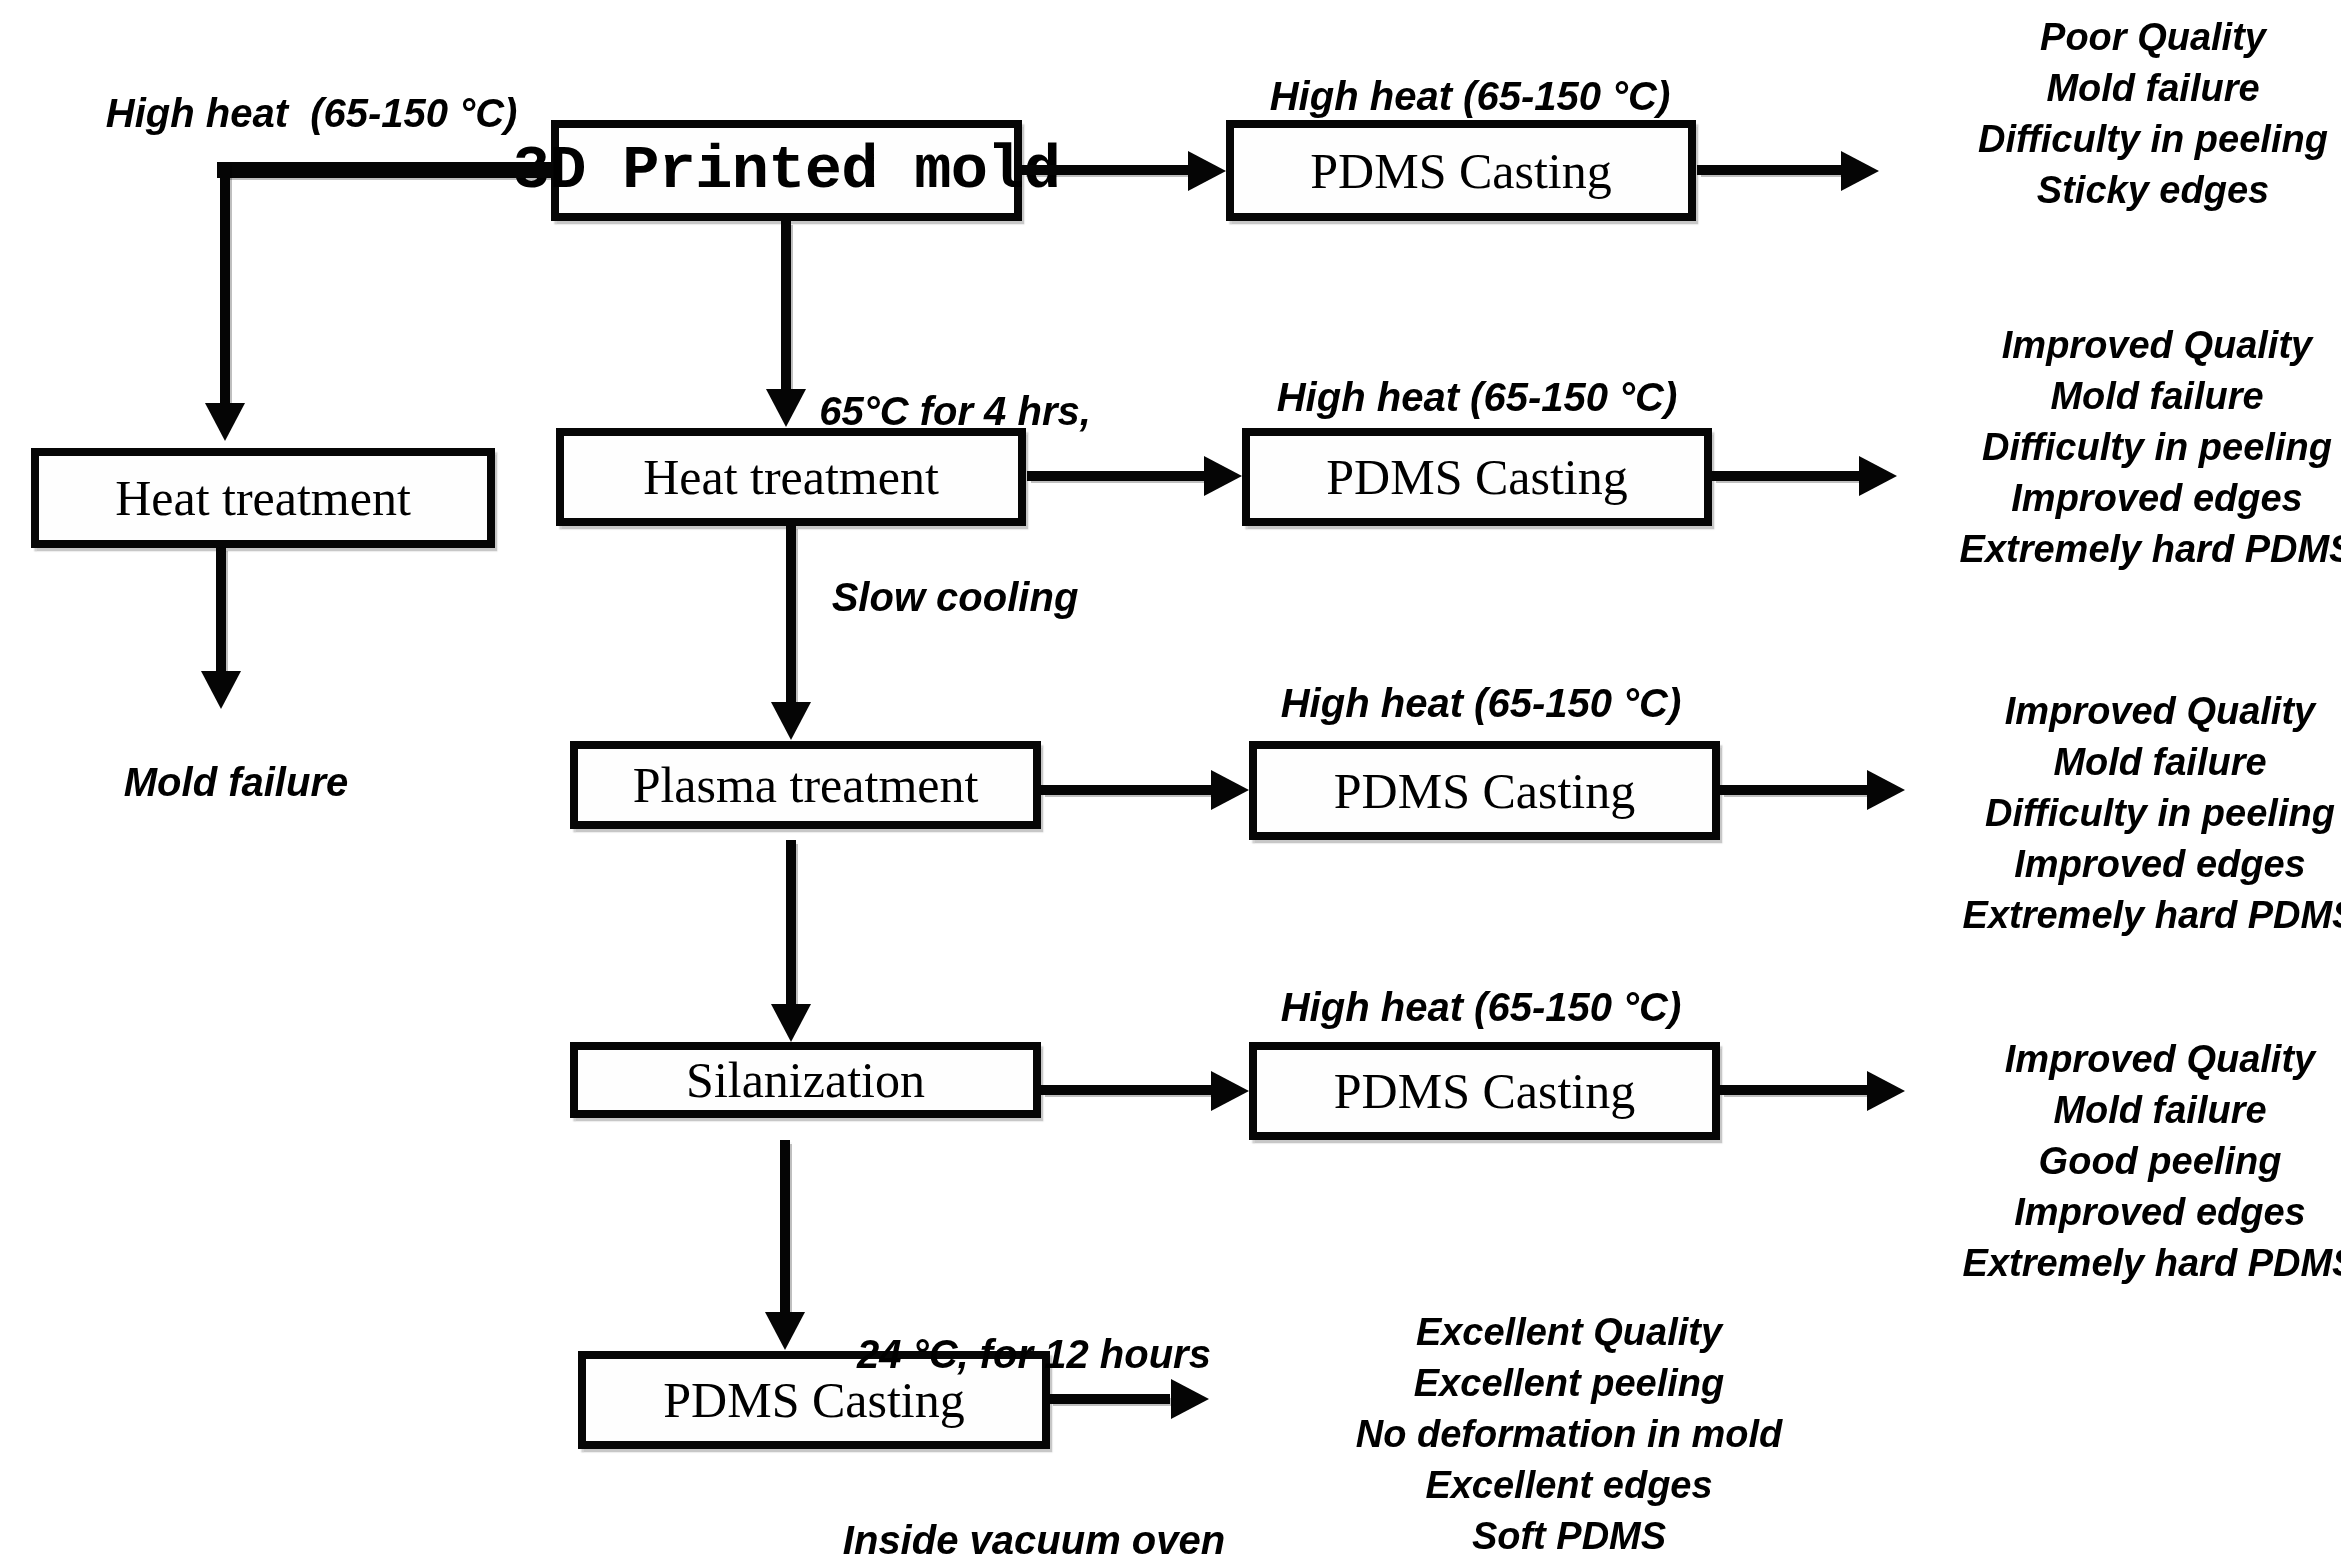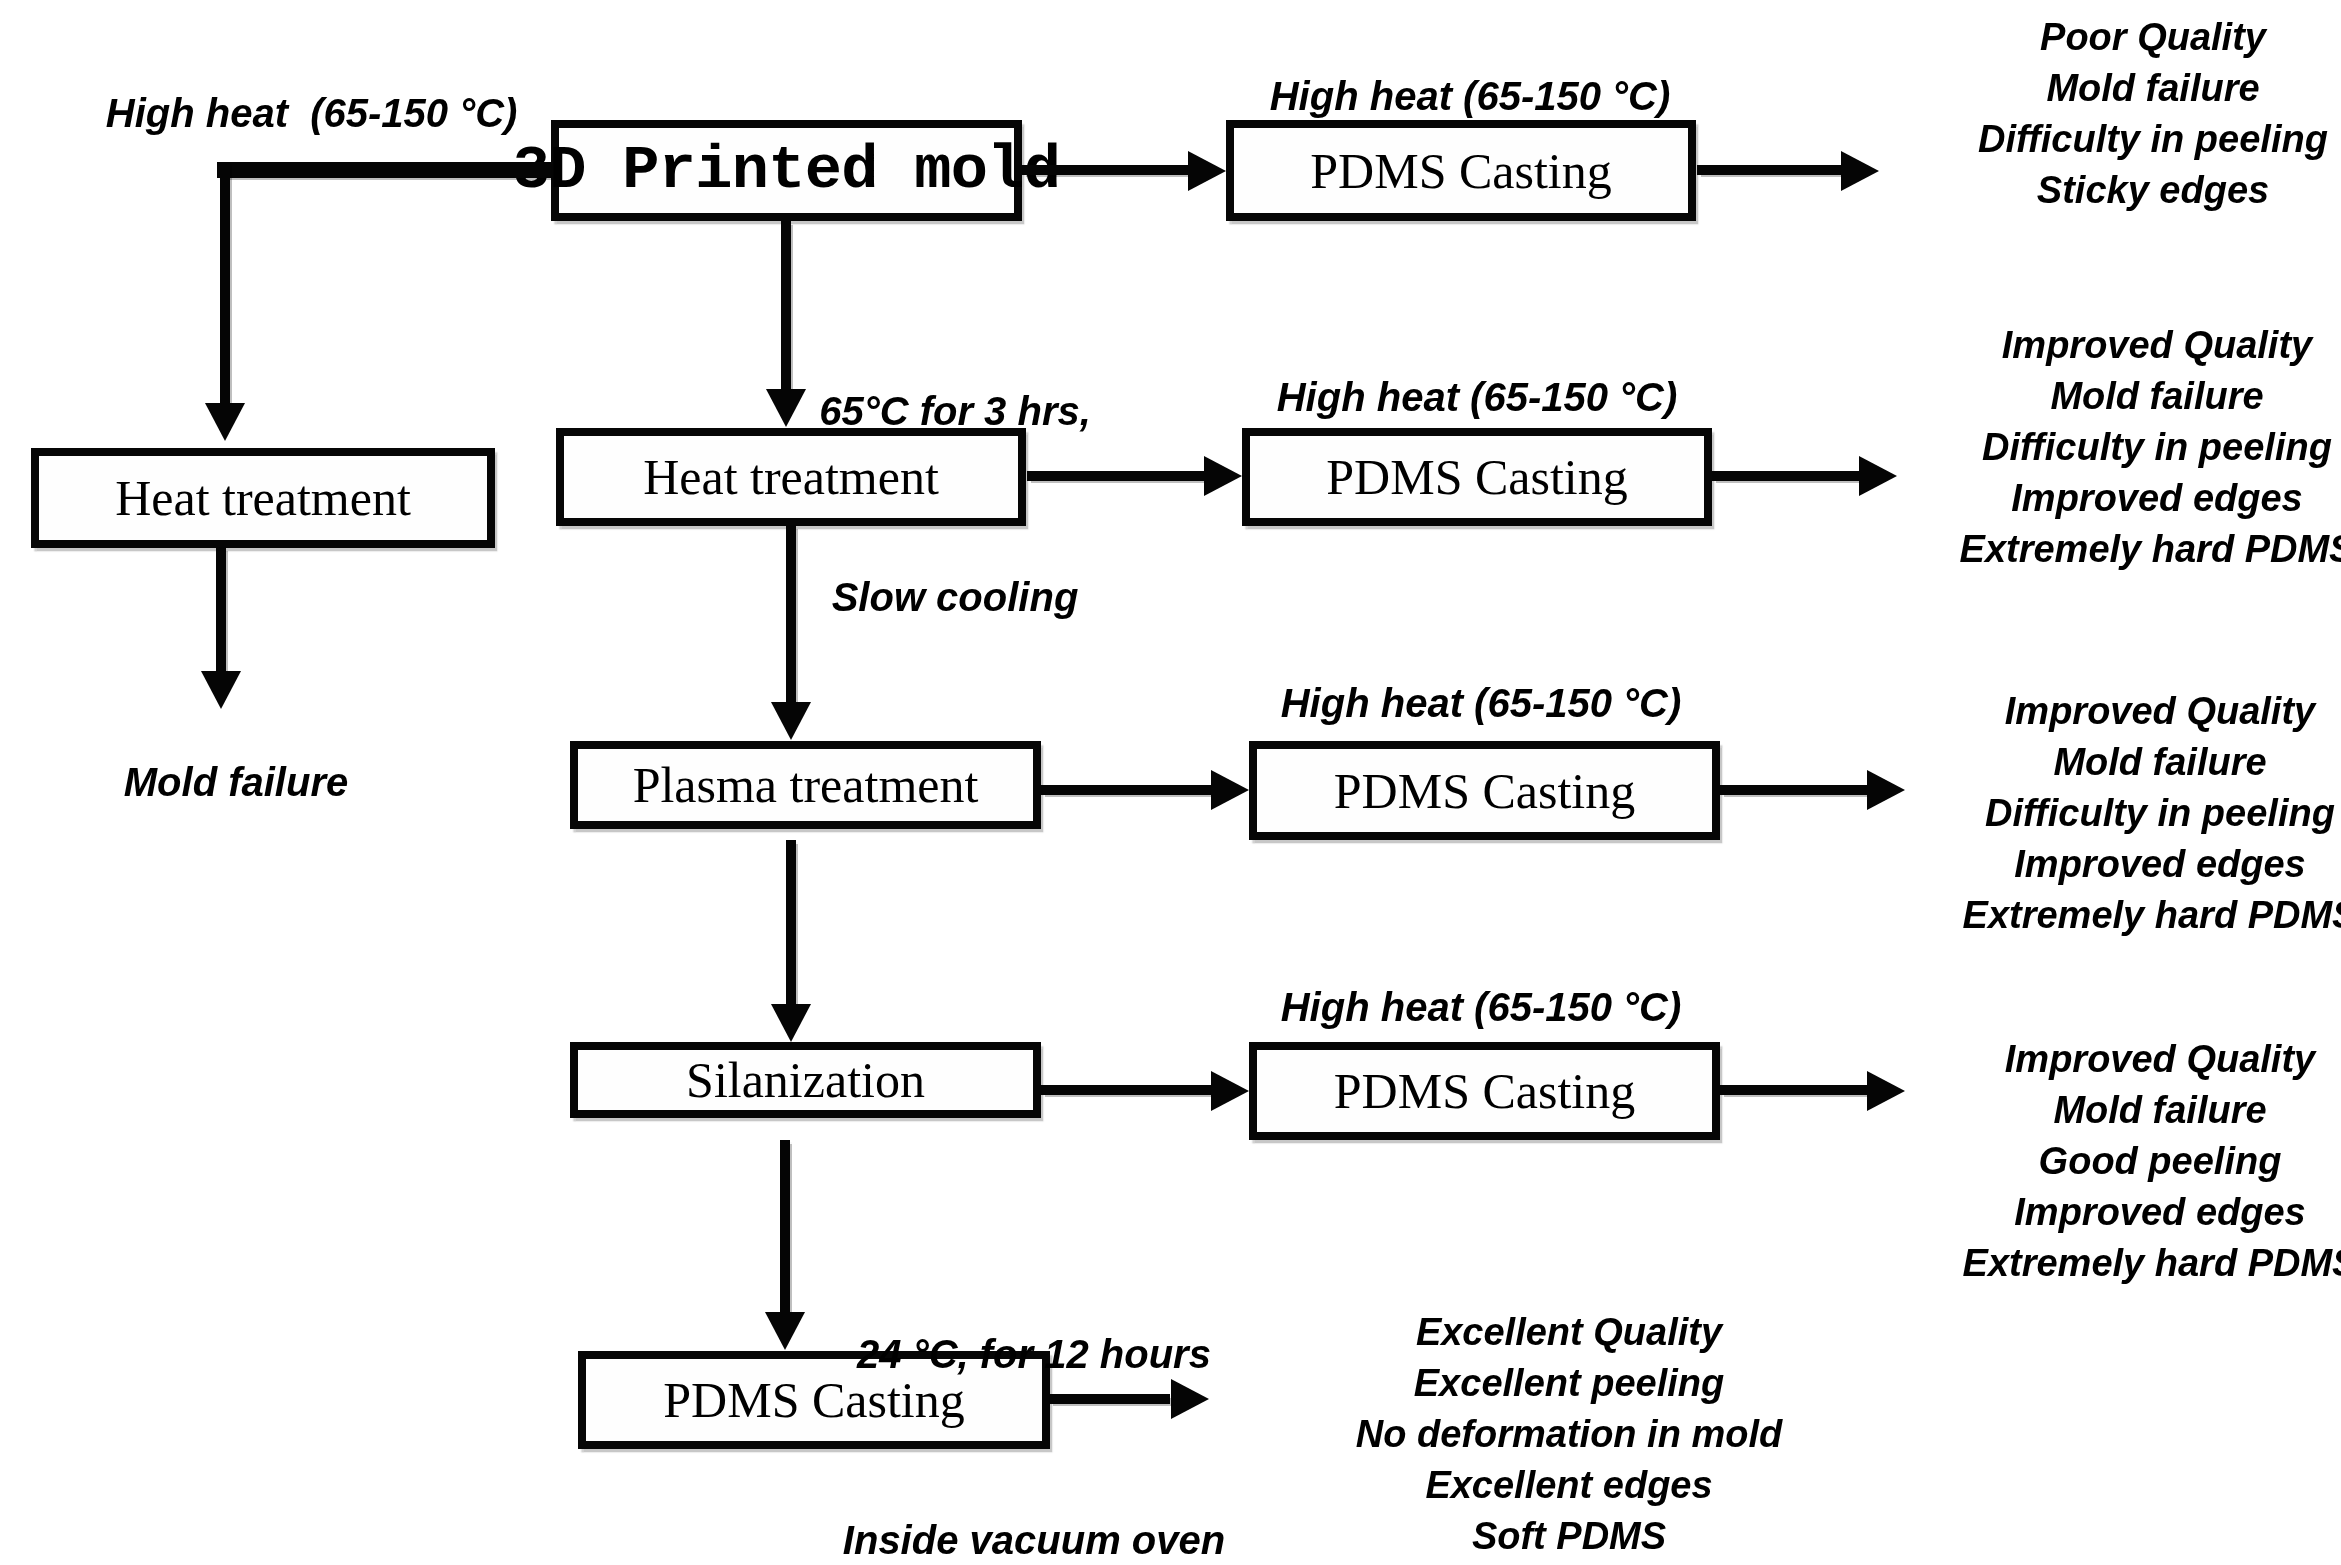--- a/index.html
+++ b/index.html
@@ -99,21 +99,21 @@
   <div class="sh" style="left:1049px;top:1394px;width:121px;height:10.3px"></div>
   <div class="ahr" style="left:1171px;top:1379px"></div>
 
   <div class="ann" style="left:17.6px;top:82px;width:588px">High heat  (65-150 °C)</div>
   <div class="ann" style="left:1176px;top:65px;width:588px">High heat (65-150 °C)</div>
   <div class="ann" style="left:1183px;top:366px;width:588px">High heat (65-150 °C)</div>
   <div class="ann" style="left:1187px;top:672px;width:588px">High heat (65-150 °C)</div>
   <div class="ann" style="left:1187px;top:976px;width:588px">High heat (65-150 °C)</div>
 
   <div class="ann" style="left:661px;top:256px;width:588px">
-    <div>65°C for 3 hrs,</div>
+    <div>65°C for 4 hrs,</div>
     <div>Slow cooling</div>
   </div>
   <div class="ann" style="left:740px;top:1199px;width:588px">
     <div>24 °C, for 12 hours</div>
     <div>Inside vacuum oven</div>
   </div>
   <div class="ann" style="left:0px;top:751px;width:472px">Mold failure</div>
 
   <div class="out" style="left:1874px;top:11.8px">
     <div class="oline">Poor Quality</div>

